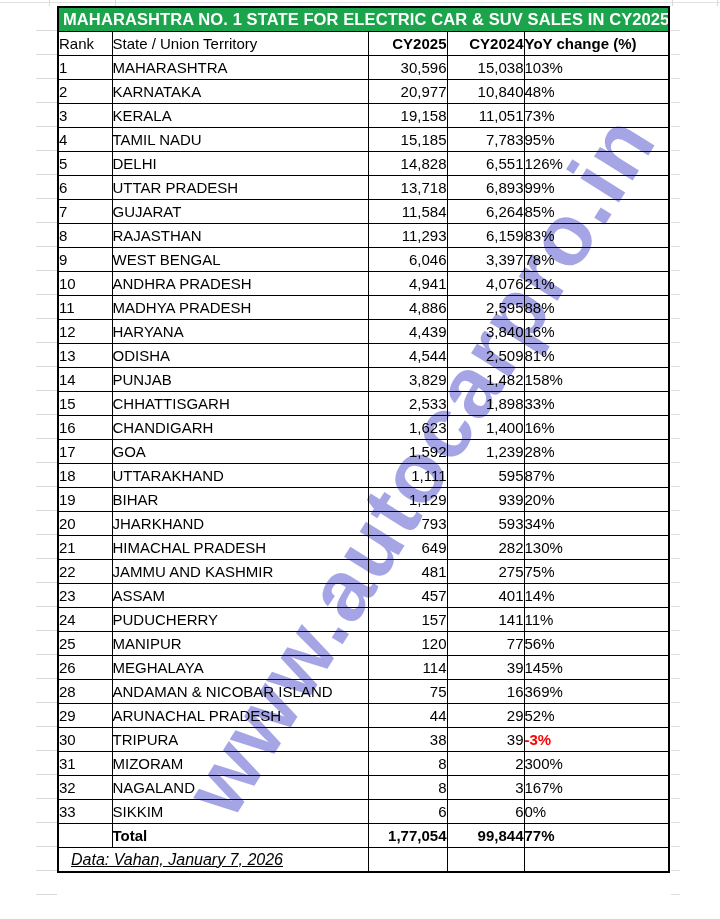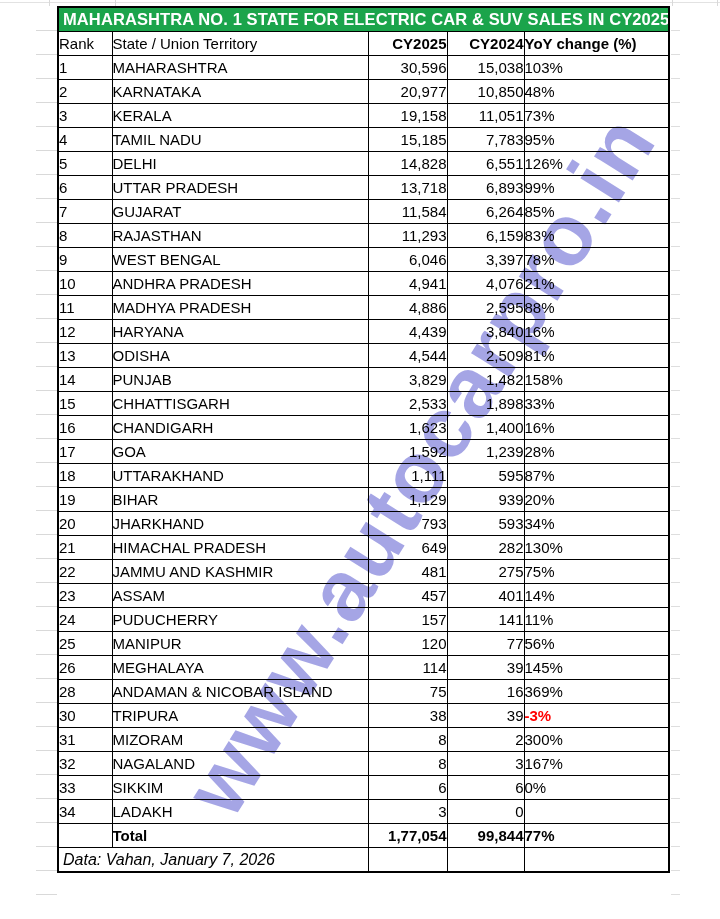--- a/index.html
+++ b/index.html
@@ -36,21 +36,21 @@
     text-align:left;padding-left:4px;letter-spacing:0.1px;
   }
   tr.header-row th{font-weight:bold;}
   .c0{text-align:left;padding-left:4px;}
   .c1{text-align:left;padding-left:5px;}
   .c2,.c3{text-align:right;padding-right:4px;}
   .c4{text-align:left;}
   tr.header-row .c0,tr.header-row .c1{font-weight:normal;}
   tr.total-row td{font-weight:bold;}
   td.neg{color:#FF0000;font-weight:bold;}
-  tr.footer-row td{font-style:italic;font-size:16px;text-align:left;padding-left:4px;}
+  tr.footer-row td{font-style:italic;font-size:16px;text-align:left;padding-left:12px;text-decoration:underline;}
 </style>
 </head>
 <body>
 
 <div class="page">
 
   <div class="gridline-top"></div>
   <div class="vstub" style="left:49px;"></div>
   <div class="vstub" style="left:115px;"></div>
   <div class="vstub" style="left:672px;"></div>
@@ -85,21 +85,21 @@
           <td class="c0">1</td>
           <td class="c1">MAHARASHTRA</td>
           <td class="c2">30,596</td>
           <td class="c3">15,038</td>
           <td class="c4">103%</td>
         </tr>
         <tr>
           <td class="c0">2</td>
           <td class="c1">KARNATAKA</td>
           <td class="c2">20,977</td>
-          <td class="c3">10,850</td>
+          <td class="c3">10,840</td>
           <td class="c4">48%</td>
         </tr>
         <tr>
           <td class="c0">3</td>
           <td class="c1">KERALA</td>
           <td class="c2">19,158</td>
           <td class="c3">11,051</td>
           <td class="c4">73%</td>
         </tr>
         <tr>
@@ -264,20 +264,27 @@
           <td class="c4">145%</td>
         </tr>
         <tr>
           <td class="c0">28</td>
           <td class="c1">ANDAMAN &amp; NICOBAR ISLAND</td>
           <td class="c2">75</td>
           <td class="c3">16</td>
           <td class="c4">369%</td>
         </tr>
         <tr>
+          <td class="c0">29</td>
+          <td class="c1">ARUNACHAL PRADESH</td>
+          <td class="c2">44</td>
+          <td class="c3">29</td>
+          <td class="c4">52%</td>
+        </tr>
+        <tr>
           <td class="c0">30</td>
           <td class="c1">TRIPURA</td>
           <td class="c2">38</td>
           <td class="c3">39</td>
           <td class="c4 neg" style="color: rgb(255, 0, 0);">-3%</td>
         </tr>
         <tr>
           <td class="c0">31</td>
           <td class="c1">MIZORAM</td>
           <td class="c2">8</td>
@@ -290,27 +297,20 @@
           <td class="c2">8</td>
           <td class="c3">3</td>
           <td class="c4">167%</td>
         </tr>
         <tr>
           <td class="c0">33</td>
           <td class="c1">SIKKIM</td>
           <td class="c2">6</td>
           <td class="c3">6</td>
           <td class="c4">0%</td>
-        </tr>
-        <tr>
-          <td class="c0">34</td>
-          <td class="c1">LADAKH</td>
-          <td class="c2">3</td>
-          <td class="c3">0</td>
-          <td class="c4"></td>
         </tr>
       </tbody>
     <tfoot>
       <tr class="total-row">
           <td class="c0"></td>
           <td class="c1">Total</td>
           <td class="c2">1,77,054</td>
           <td class="c3">99,844</td>
           <td class="c4">77%</td>
         </tr>

